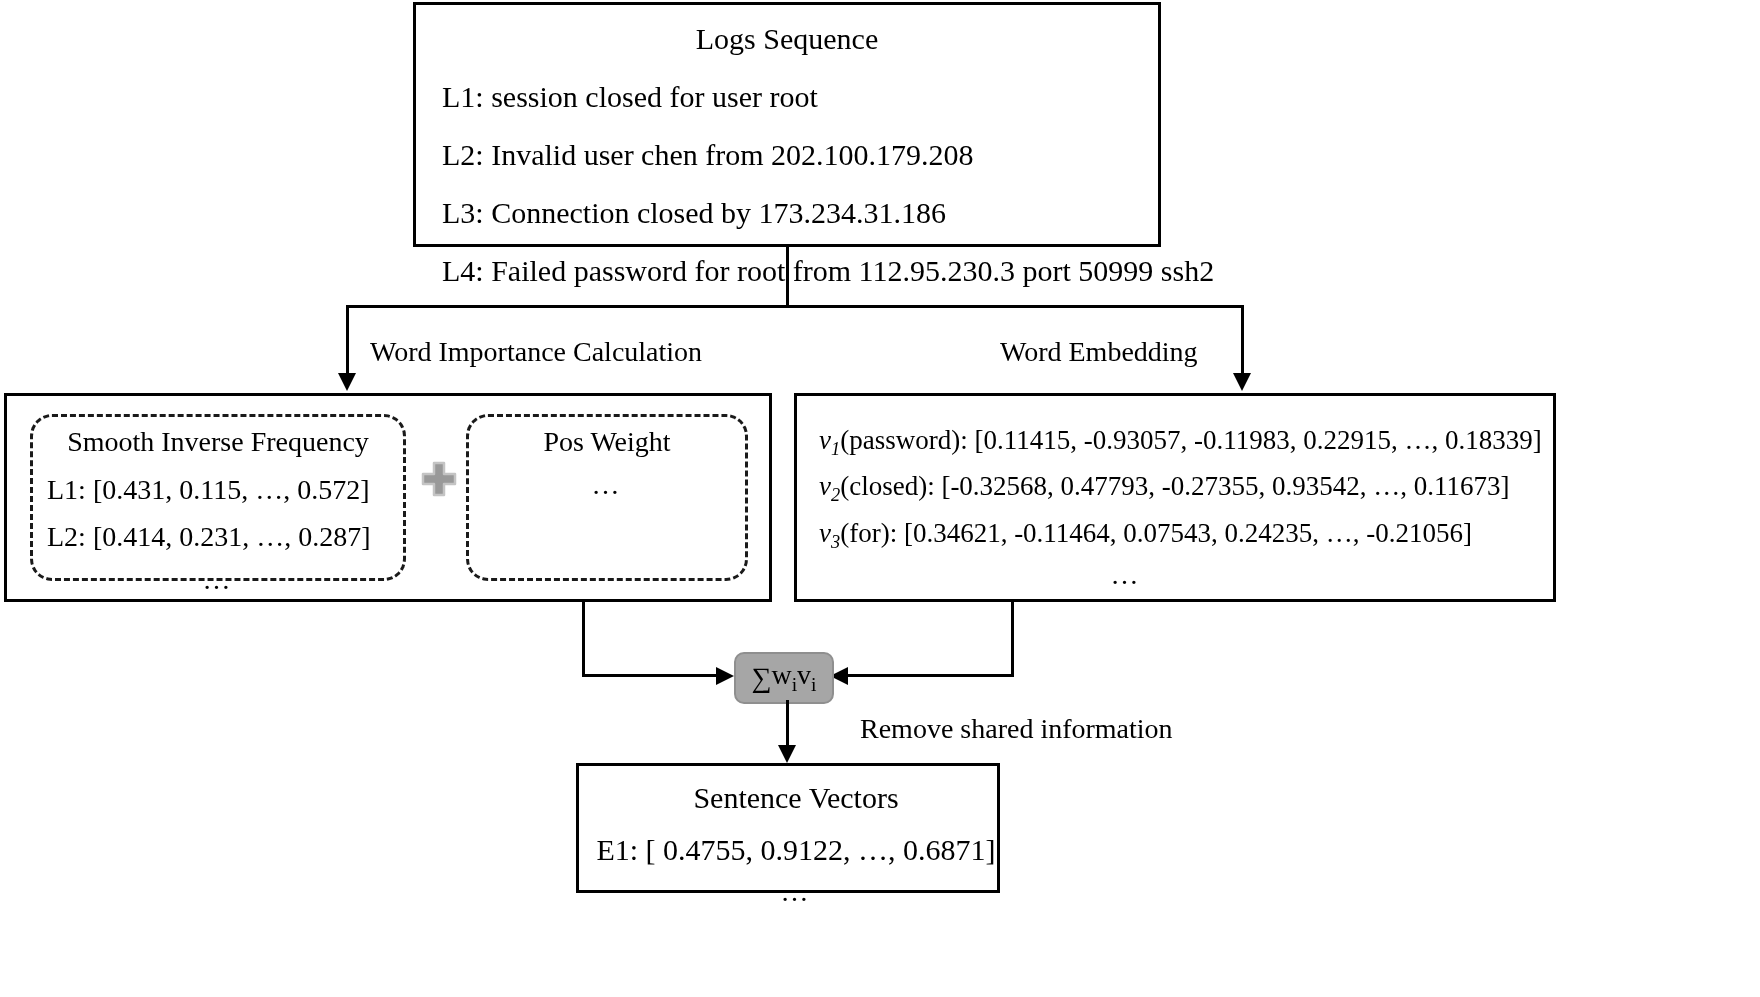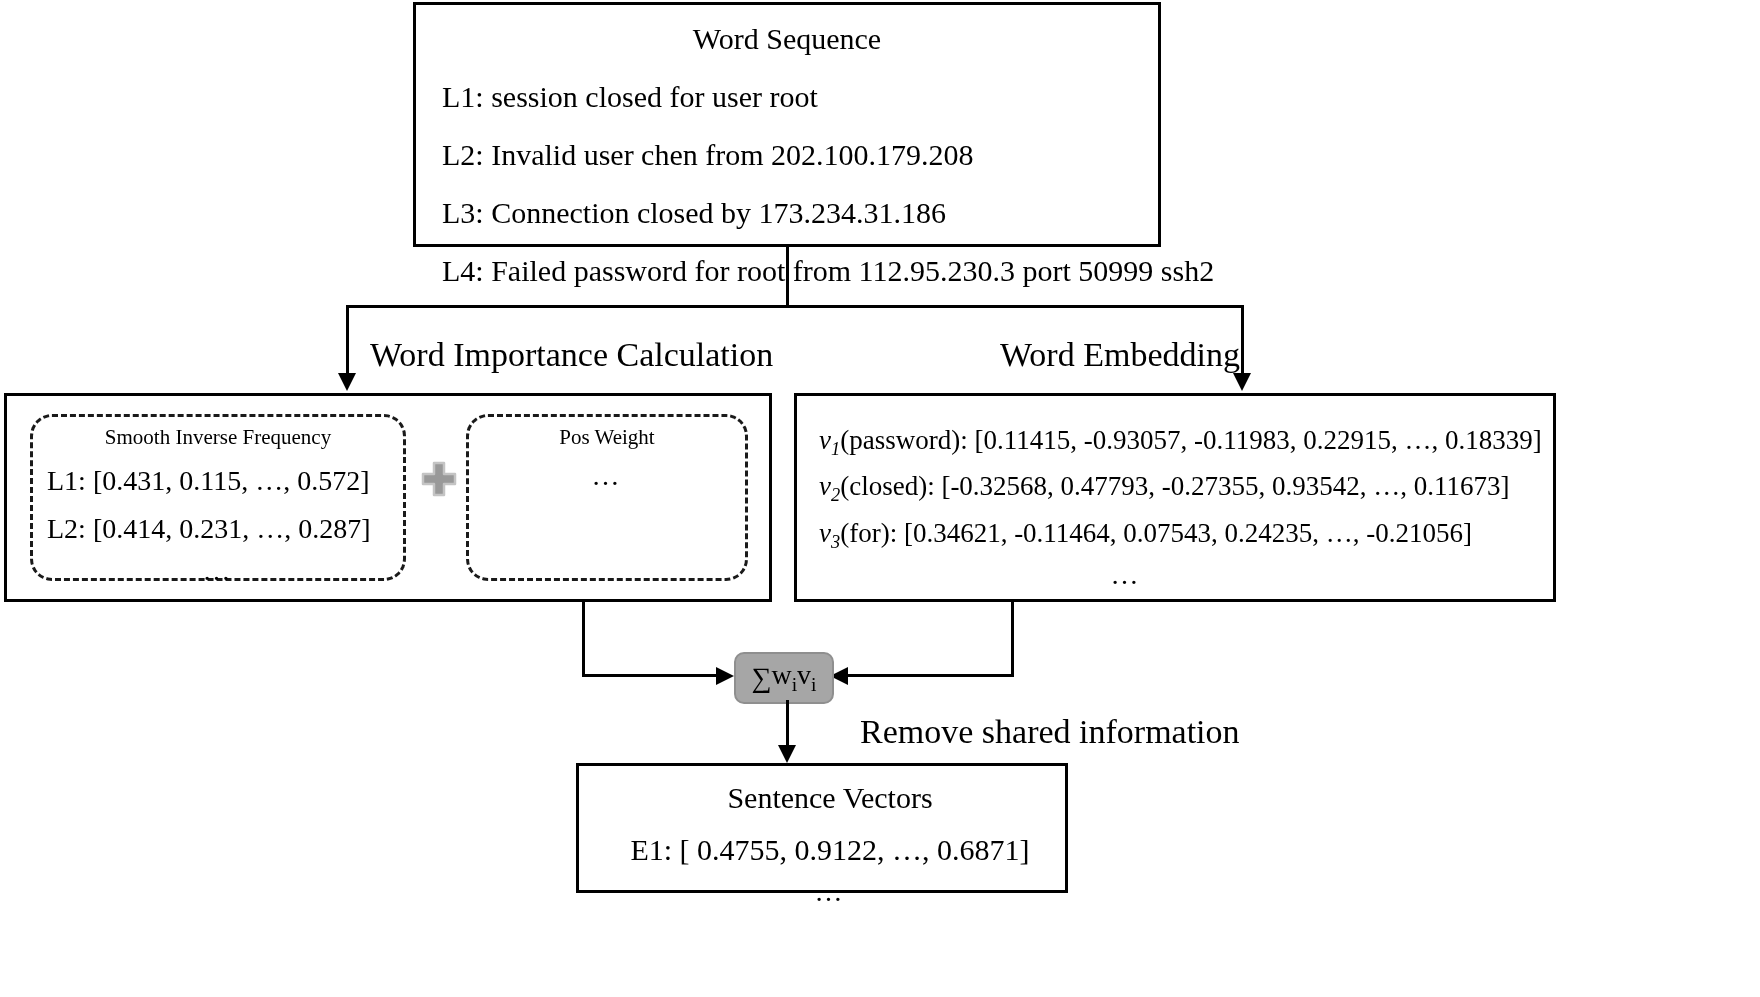--- a/index.html
+++ b/index.html
@@ -34,21 +34,21 @@
     font-size: 30px;
     line-height: 1.2;
   }
   .line {
     font-size: 30px;
     line-height: 1.2;
     white-space: nowrap;
   }
   .edge-label {
     position: absolute;
-    font-size: 34px;
+    font-size: 28px;
     white-space: nowrap;
     line-height: 1.2;
   }
   
   .vline {
     position: absolute;
     width: 3px;
     background: #000000;
   }
   .hline {
@@ -103,21 +103,21 @@
     width: 376px;
     height: 167px;
   }
   #pos-box {
     left: 466px;
     top: 414px;
     width: 282px;
     height: 167px;
   }
   .inner-pad { padding: 8px 14px 0 14px; }
-  .inner-pad .title { font-size: 21px; }
+  .inner-pad .title { font-size: 28px; }
   .inner-pad .line { font-size: 28px; margin-top: 14px; }
   .dots {
     text-align: center;
     font-size: 28px;
     letter-spacing: 3px;
     margin-top: 10px;
   }
   
   #plus-icon {
     position: absolute;
@@ -152,35 +152,35 @@
     align-items: center;
     justify-content: center;
     font-size: 28px;
     line-height: 1;
   }
   #sum-node sub { font-size: 0.7em; }
   
   #sv-box {
     left: 576px;
     top: 763px;
-    width: 492px;
+    width: 424px;
     height: 130px;
     padding: 8px 0 0 16px;
   }
   #sv-box .title { margin-top: 6px; }
   #sv-box .line { text-align: center; margin-top: 16px; }
   #sv-box .dots { margin-top: 8px; }
 </style>
 </head>
 <body>
 
 <div id="canvas">
 
   <div class="box" id="logs-box">
-    <div class="title">Word Sequence</div>
+    <div class="title">Logs Sequence</div>
     <div class="line">L1: session closed for user root</div>
     <div class="line">L2: Invalid user chen from 202.100.179.208</div>
     <div class="line">L3: Connection closed by 173.234.31.186</div>
     <div class="line">L4: Failed password for root from 112.95.230.3 port 50999 ssh2</div>
   </div>
 
   <div class="vline" style="left:786px; top:247px; height:59px;"></div>
   <div class="hline" style="left:346px; top:305px; width:898px;"></div>
   <div class="vline" style="left:346px; top:305px; height:68px;"></div>
   <div class="arrow-down" style="left:338px; top:373px;"></div>

